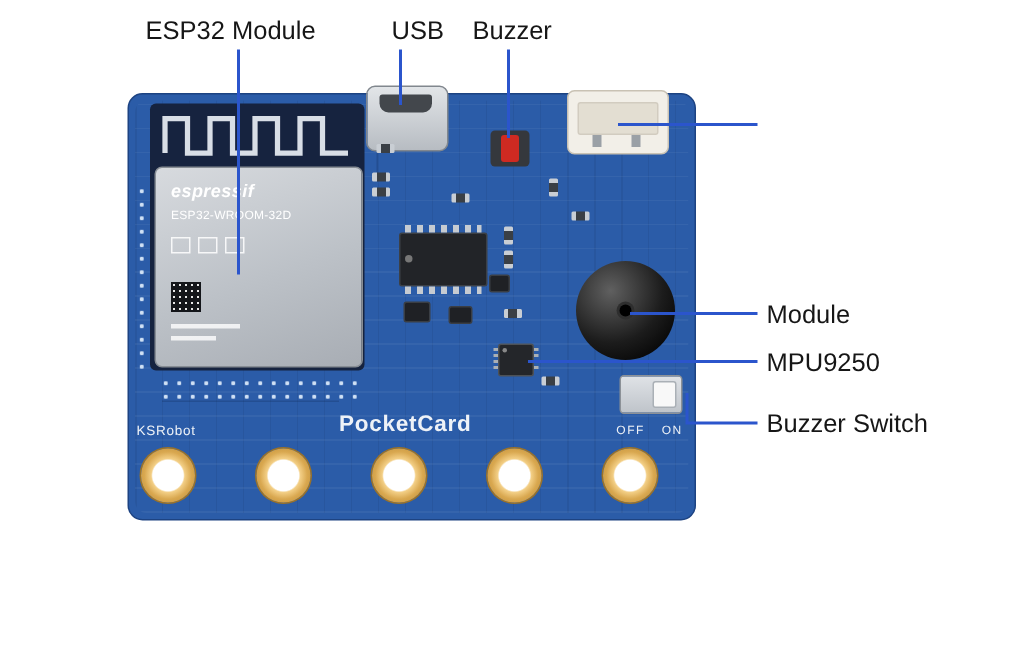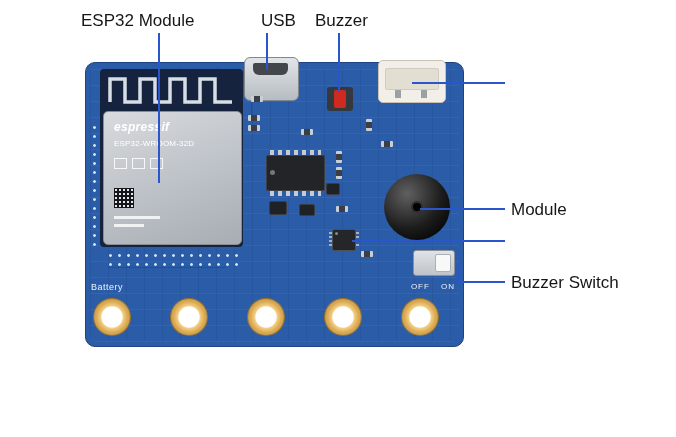--- a/index.html
+++ b/index.html
@@ -6,21 +6,21 @@
   .canvas{
     position:relative;width:676px;height:437px;background:#ffffff;
     font-family:"Liberation Sans",sans-serif;overflow:hidden;
   }
 
   
   .callout{
     position:absolute;color:var(--label-text,#161616);
     font-size:17px;line-height:21px;white-space:nowrap;
   }
-  #cl-esp32{left:81px;top:10px;}
+  #cl-esp32{left:97px;top:10px;}
   #cl-usb{left:261px;top:10px;}
   #cl-reset{left:315px;top:10px;}
   #cl-battery{left:511px;top:73px;}
   #cl-buzzer{left:511px;top:199px;}
   #cl-mpu{left:511px;top:231px;}
   #cl-switch{left:511px;top:272px;}
 
   svg.leaders{position:absolute;left:0;top:0;width:676px;height:437px;pointer-events:none;}
   svg.leaders path{stroke:var(--leader-line,#2b55cc);stroke-width:2;fill:none;}
 
@@ -206,32 +206,34 @@
     <div class="chiplet" style="left:183px;top:138px;width:16px;height:12px;"></div>
     <div class="chiplet" style="left:213px;top:141px;width:14px;height:10px;"></div>
     <div class="chiplet" style="left:240px;top:120px;width:12px;height:10px;"></div>
 
     <div class="pad" id="pad-1"></div>
     <div class="pad" id="pad-2"></div>
     <div class="pad" id="pad-3"></div>
     <div class="pad" id="pad-4"></div>
     <div class="pad" id="pad-5"></div>
 
-    <span class="brand">Battery</span>
+    <span class="brand">KSRobot</span>
+    <span class="product">PocketCard</span>
   </div>
 
   <svg class="leaders">
     <path d="M159 33 V183"></path>
     <path d="M267 33 V70"></path>
     <path d="M339 33 V92"></path>
     <path d="M505 83 H412"></path>
     <path d="M505 209 H420"></path>
     <path d="M505 241 H352"></path>
     <path d="M505 282 H458 V262"></path>
   </svg>
 
   <div class="callout" id="cl-esp32">ESP32 Module</div>
   <div class="callout" id="cl-usb">USB</div>
   <div class="callout" id="cl-reset">Buzzer</div>
   <div class="callout" id="cl-buzzer">Module</div>
+  <div class="callout" id="cl-mpu">MPU9250</div>
   <div class="callout" id="cl-switch">Buzzer Switch</div>
 
 </div>
 
 </body></html>

